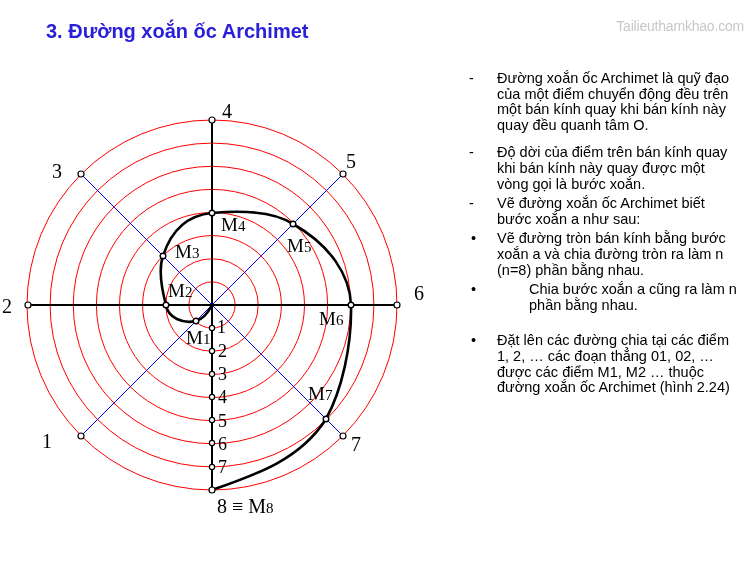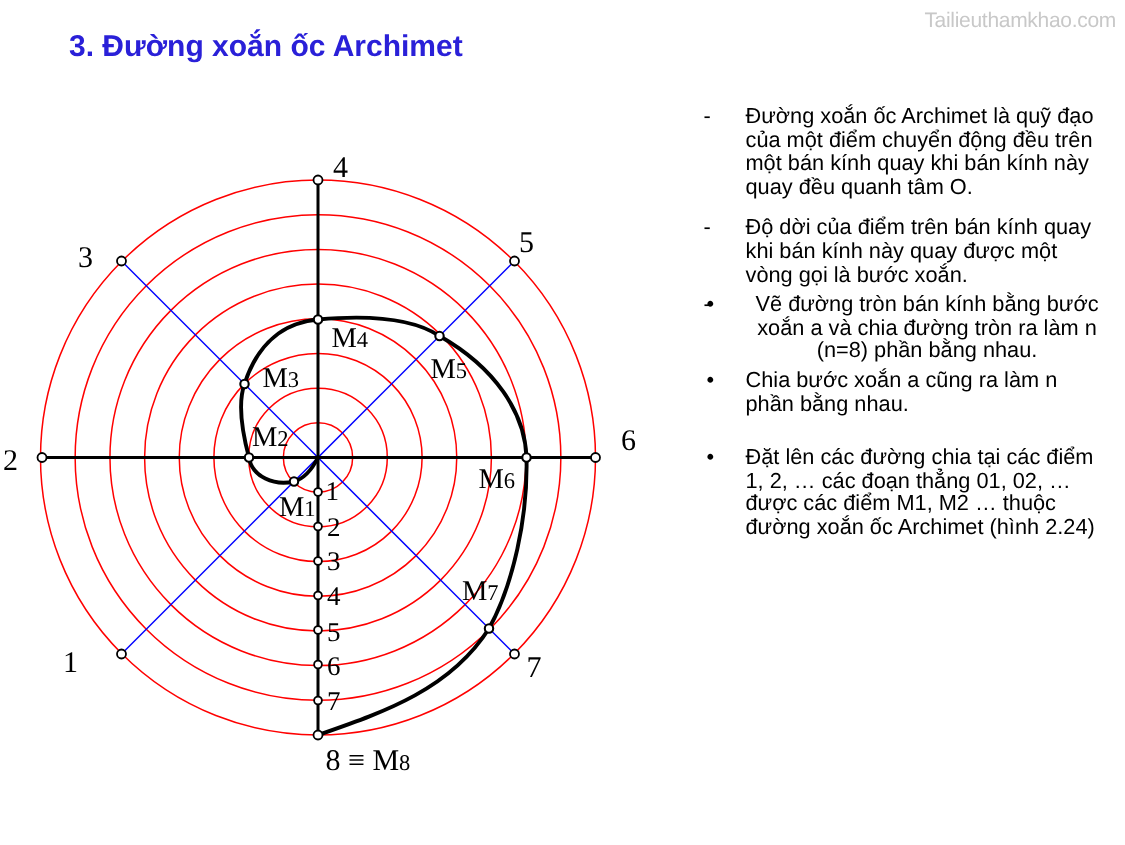--- a/index.html
+++ b/index.html
@@ -1,21 +1,21 @@
 <!DOCTYPE html>
 <html><head>
 <meta charset="utf-8">
 <style>
   html, body { margin: 0; padding: 0; }
   body {
     width: 750px; height: 563px; background: #ffffff; position: relative; overflow: hidden;
     font-family: "Liberation Sans", sans-serif;
   }
   .watermark {
-    position: absolute; right: 6px; top: 5px; font-size: 14px; color: #c8c8c8;
+    position: absolute; right: 6px; top: 18px; font-size: 14px; color: #c8c8c8;
     font-family: "Liberation Sans", sans-serif; letter-spacing: -0.2px;
   }
   .title {
     position: absolute; left: 46px; top: 20px; font-size: 20px; font-weight: bold; color: #2a20d8;
     font-family: "Liberation Sans", sans-serif;
   }
   .diagram { position: absolute; left: 0; top: 0; }
   .diagram text { font-family: "Liberation Serif", serif; fill: #000; }
   .text-panel {
     position: absolute; left: 469px; top: 71px; width: 270px; font-size: 14.5px; line-height: 15.6px; color: #000;
@@ -133,26 +133,27 @@
   <div class="para">
     <span class="lead">-</span>
     <span style="display:block;margin-left:-18px;text-indent:0;padding-left:18px;">Đường xoắn ốc Archimet là quỹ đạo của một điểm chuyển động đều trên một bán kính quay khi bán kính này quay đều quanh tâm O.</span>
   </div>
   <div class="para">
     <span class="lead">-</span>
     <span style="display:block;margin-top:12px;">Độ dời của điểm trên bán kính quay khi bán kính này quay được một vòng gọi là bước xoắn.</span>
   </div>
   <div class="para">
     <span class="lead">-</span>
+    <span style="display:block;">Vẽ đường xoắn ốc Archimet biết bước xoắn a như sau:</span>
   </div>
   <div class="bullet">
     <span class="dot">•</span>
-    <span style="display:block;text-align:center;">Vẽ đường tròn bán kính bằng bước xoắn a và chia đường tròn ra làm n (n=8) phần bằng nhau.</span>
+    <span style="display:block;">Vẽ đường tròn bán kính bằng bước xoắn a và chia đường tròn ra làm n (n=8) phần bằng nhau.</span>
   </div>
   <div class="bullet">
     <span class="dot">•</span>
-    <span style="display:block;">Chia bước xoắn a cũng ra làm n phần bằng nhau.</span>
+    <span style="display:block;margin-left:32px;">Chia bước xoắn a cũng ra làm n phần bằng nhau.</span>
   </div>
   <div class="bullet gap">
     <span class="dot">•</span>
     <span style="display:block;">Đặt lên các đường chia tại các điểm 1, 2, … các đoạn thẳng 01, 02, … được các điểm M1, M2 … thuộc đường xoắn ốc Archimet (hình 2.24)</span>
   </div>
 </div>
 
 </body></html>

